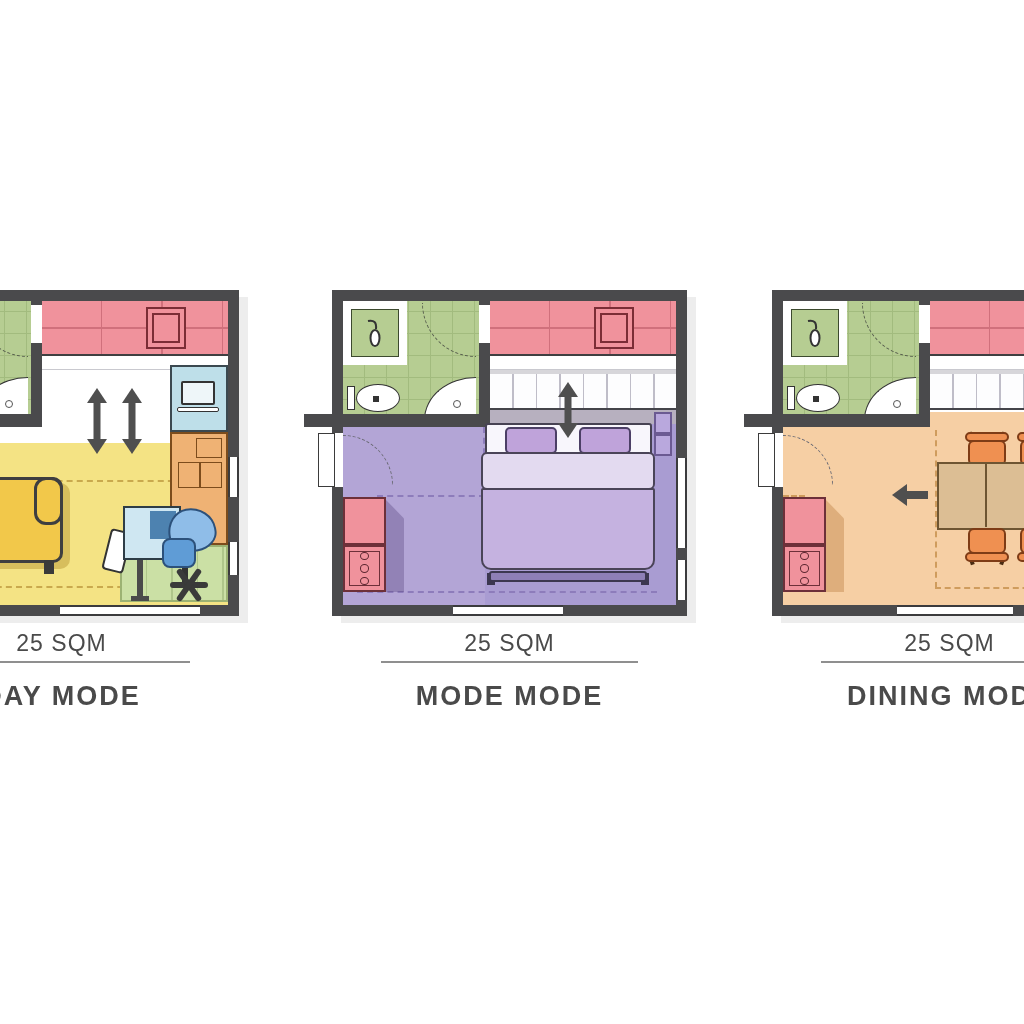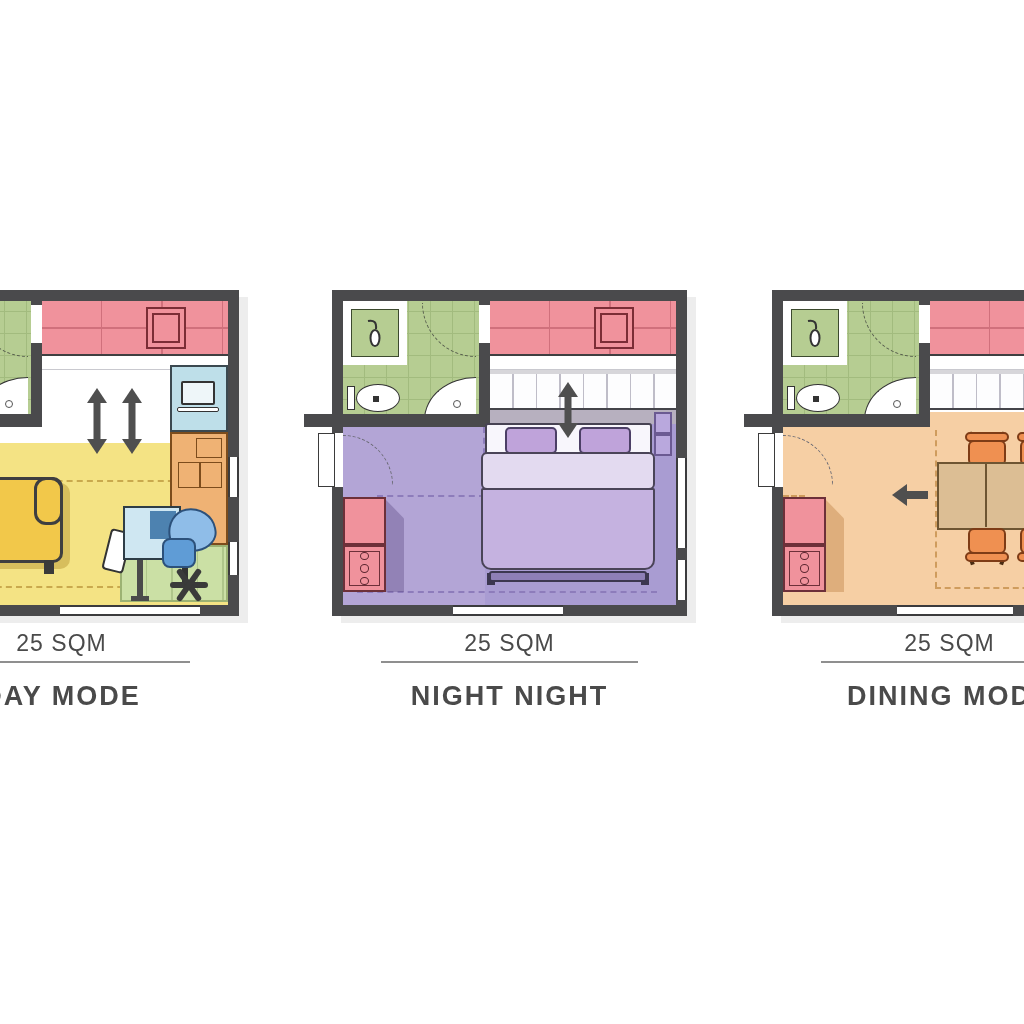--- a/index.html
+++ b/index.html
@@ -325,17 +325,17 @@
 
   <div class="win-b" style="left:125px;width:116px;"></div>
 </div>
 
 <div class="caption-area" style="left:-116px;top:630px;">25 SQM</div>
 <div class="caption-div" style="left:-67px;top:661px;"></div>
 <div class="caption-mode" style="left:-116px;top:681px;">DAY MODE</div>
 
 <div class="caption-area" style="left:332px;top:630px;">25 SQM</div>
 <div class="caption-div" style="left:381px;top:661px;"></div>
-<div class="caption-mode" style="left:332px;top:681px;">NIGHT NIGHT</div>
+<div class="caption-mode" style="left:332px;top:681px;">MODE MODE</div>
 
 <div class="caption-area" style="left:772px;top:630px;">25 SQM</div>
 <div class="caption-div" style="left:821px;top:661px;"></div>
 <div class="caption-mode" style="left:772px;top:681px;">DINING MODE</div>
 
 </body></html>

